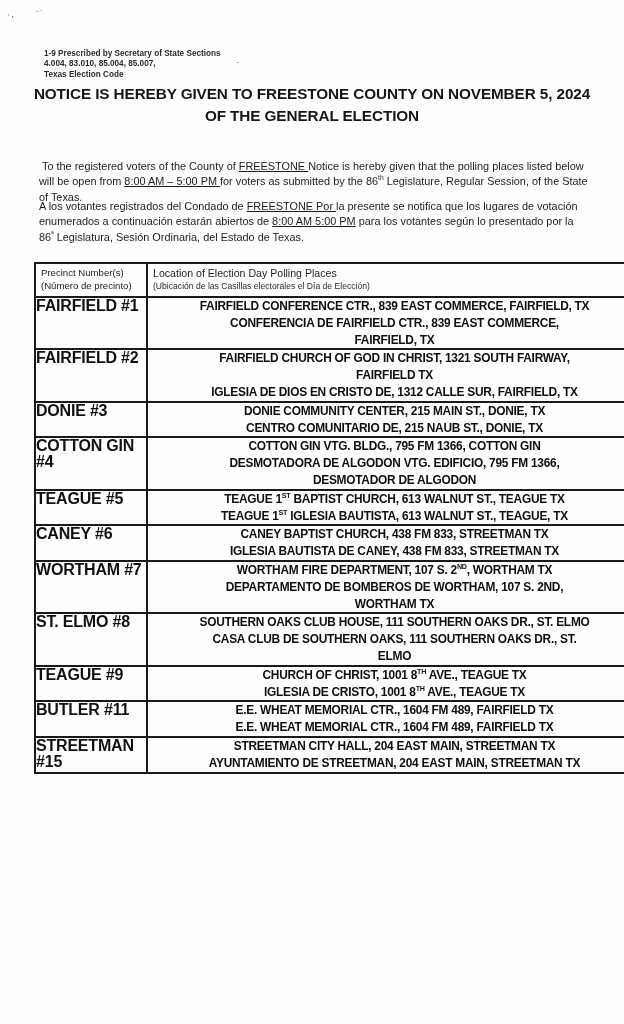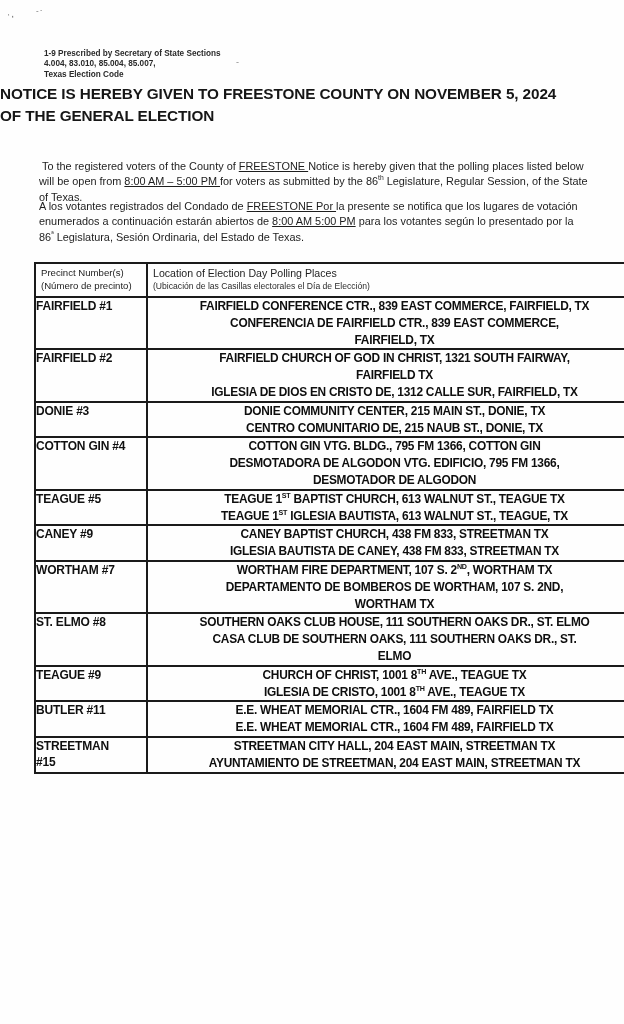--- a/index.html
+++ b/index.html
@@ -15,21 +15,21 @@
   .artifact.a1{left:7px;top:9px;transform:rotate(-8deg);}
   .artifact.a2{left:36px;top:6px;font-size:8px;color:#666;}
   .artifact.a3{left:236px;top:57px;color:#888;font-size:9px;}
 
   .prescribed{
     position:absolute;left:44px;top:49px;
     font-size:8.2px;line-height:10.3px;font-weight:bold;color:#2a2a2a;
   }
   .title{
     position:absolute;left:0;top:83px;width:624px;
-    font-weight:bold;font-size:15.3px;line-height:21.5px;
+    text-align:center;font-weight:bold;font-size:15.3px;line-height:21.5px;
     color:#161616;letter-spacing:-0.1px;margin:0;
   }
   .subtitle{
     position:absolute;left:0;top:126px;width:624px;
     text-align:center;font-weight:bold;font-size:11.4px;line-height:16.5px;
     color:#1a1a1a;margin:0;
   }
   .para{
     position:absolute;left:39px;width:549px;
     font-size:10.9px;line-height:15.4px;color:#1d1d1d;margin:0;
@@ -50,21 +50,21 @@
     border:2px solid #1a1a1a;vertical-align:top;padding:0;
   }
   col.c1{width:112px;}
   th{font-weight:normal;text-align:left;}
   .th-inner{padding:3px 5px 4px 5px;}
   .th1{font-size:9.6px;line-height:12.5px;color:#222;}
   .th2{font-size:9.6px;line-height:12.5px;color:#222;}
   .loc-h1{font-size:10.6px;line-height:13px;color:#1e1e1e;}
   .loc-h2{font-size:8.6px;line-height:12px;color:#2a2a2a;}
   td.c1{
-    font-weight:bold;font-size:12px;line-height:16px;
+    font-weight:bold;font-size:16px;line-height:16px;
     padding:3px 2px 3px 5px;color:#101010;letter-spacing:-0.2px;
   }
   td.c2{
     font-weight:bold;font-size:11.9px;color:#0e0e0e;
     text-align:center;padding:2px 1px 3px 1px;
   }
   td.c2 .line{line-height:16.8px;white-space:nowrap;letter-spacing:-0.25px;}
   td.c2 sup{font-size:0.6em;line-height:0;}
 </style>
 </head>
@@ -156,21 +156,21 @@
           <td class="c1">
             <div>TEAGUE #5</div>
           </td>
           <td class="c2">
             <div class="line">TEAGUE 1<sup>ST</sup> BAPTIST CHURCH, 613 WALNUT ST., TEAGUE TX</div>
             <div class="line">TEAGUE 1<sup>ST</sup> IGLESIA BAUTISTA, 613 WALNUT ST., TEAGUE, TX</div>
           </td>
         </tr>
         <tr>
           <td class="c1">
-            <div>CANEY #9</div>
+            <div>CANEY #6</div>
           </td>
           <td class="c2">
             <div class="line">CANEY BAPTIST CHURCH, 438 FM 833, STREETMAN TX</div>
             <div class="line">IGLESIA BAUTISTA DE CANEY, 438 FM 833, STREETMAN TX</div>
           </td>
         </tr>
         <tr>
           <td class="c1">
             <div>WORTHAM #7</div>
           </td>

